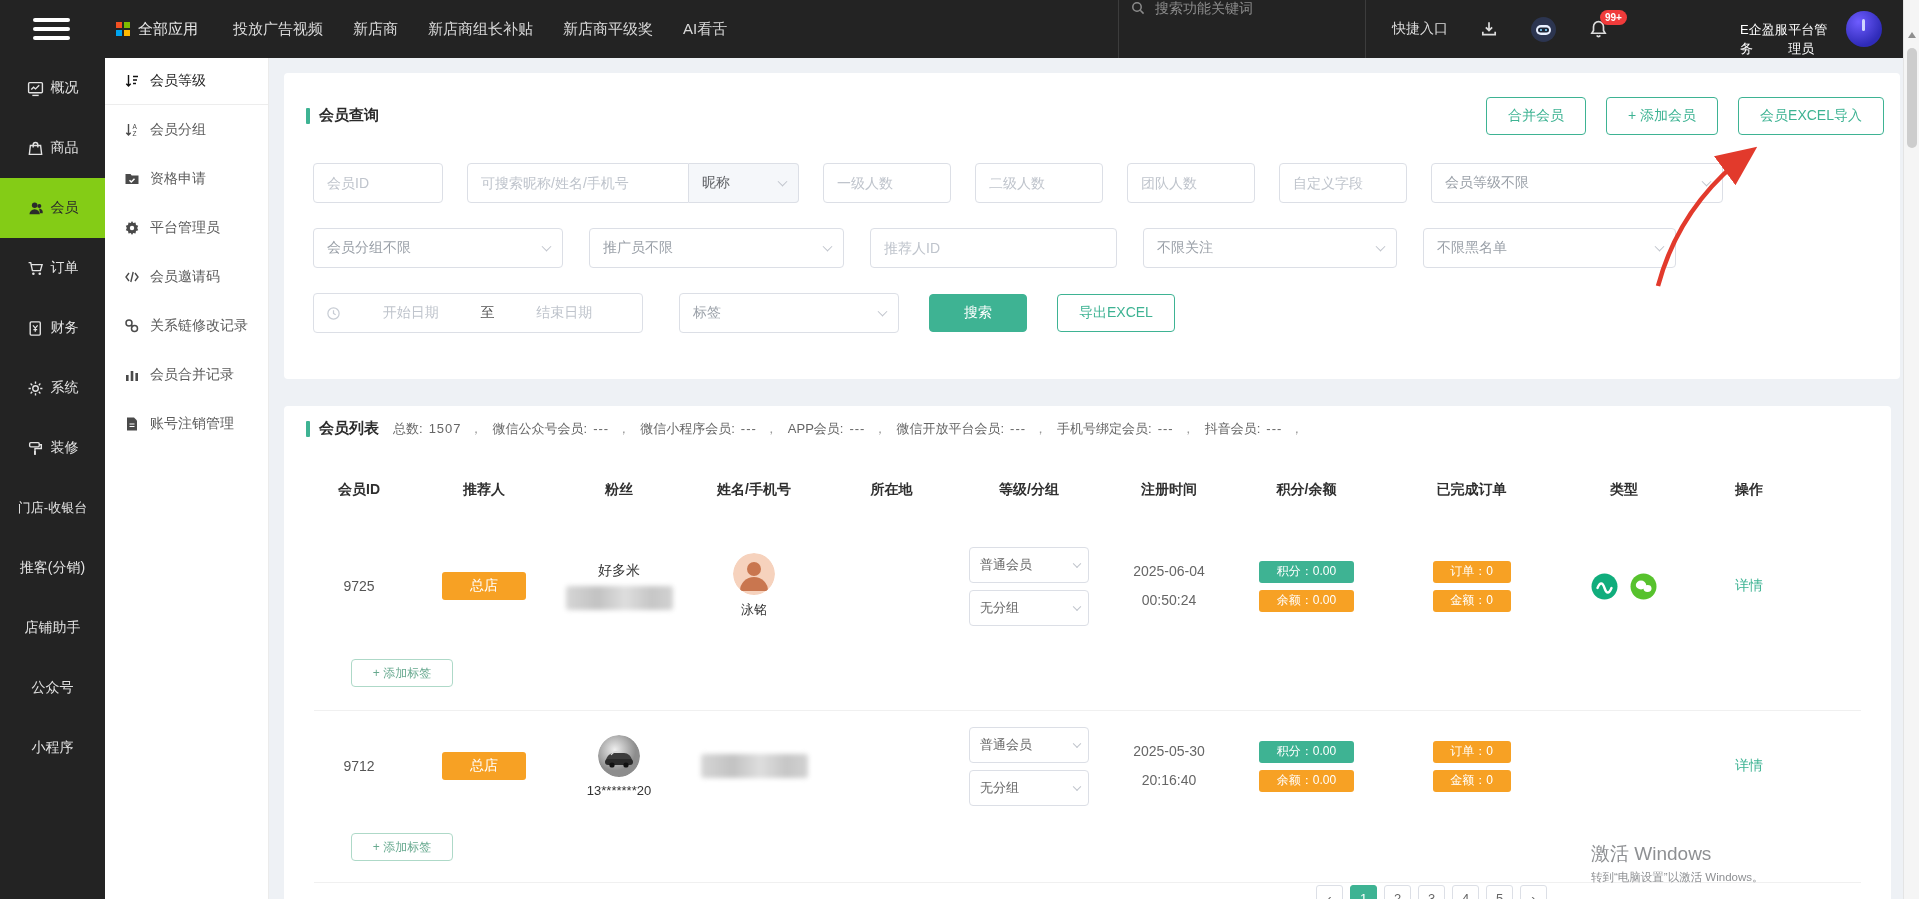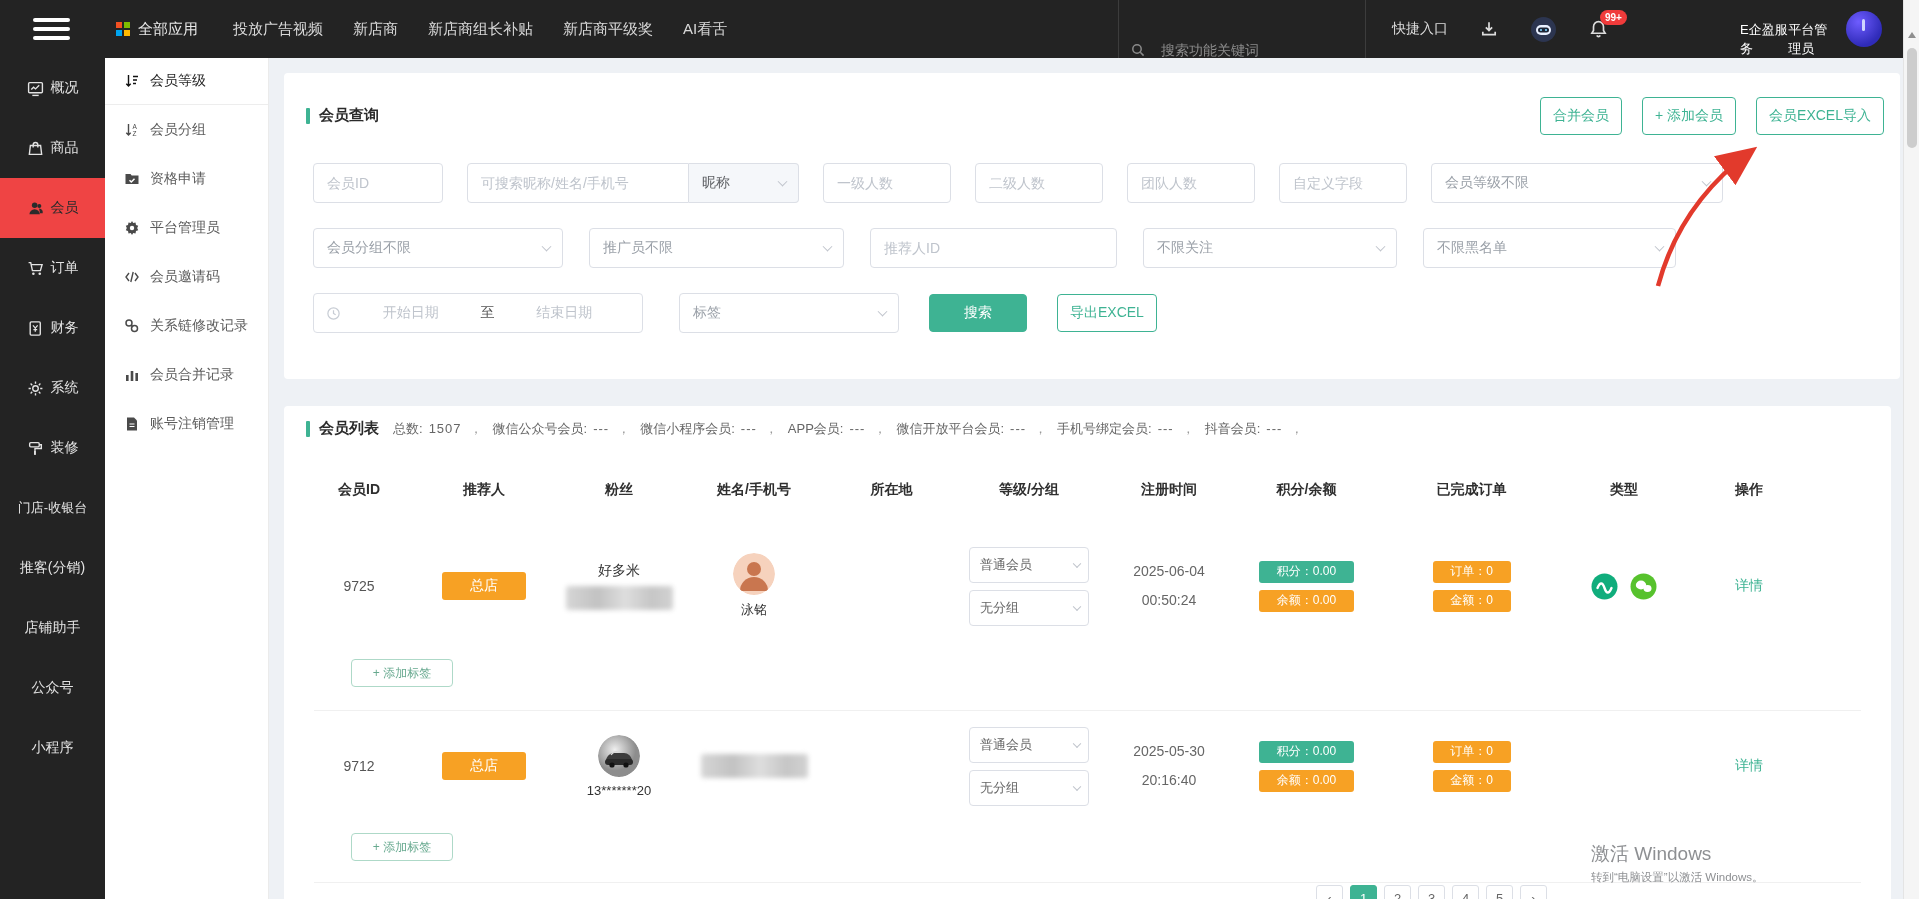--- a/index.html
+++ b/index.html
@@ -16,55 +16,55 @@
   .topbar { position:absolute; left:0; top:0; width:1919px; height:58px; background:#232323; z-index:5; }
   .hamburger { position:absolute; left:33px; top:18px; width:37px; height:22px; cursor:pointer; }
   .hamburger i { display:block; height:4px; border-radius:2px; background:#fff; margin-bottom:5px; }
   .tb-apps { position:absolute; left:116px; top:0; height:58px; display:flex; align-items:center; gap:8px; color:#e8e8e8; font-size:15px; }
   .msgrid { width:14px; height:14px; display:grid; grid-template-columns:6px 6px; grid-template-rows:6px 6px; gap:2px; }
   .msgrid b:nth-child(1){background:#f25022}.msgrid b:nth-child(2){background:#7fba00}
   .msgrid b:nth-child(3){background:#00a4ef}.msgrid b:nth-child(4){background:#ffb900}
   .tb-nav { position:absolute; left:233px; top:0; height:58px; display:flex; align-items:center; gap:30px; color:#d9d9d9; font-size:15px; }
   .tb-nav span { cursor:pointer; white-space:nowrap; }
   .tb-sep { position:absolute; top:0; width:1px; height:58px; background:#3c3c3c; }
-  .tb-search { position:absolute; left:1130px; top:0; height:58px; display:flex; align-items:flex-end; gap:15px; color:#8b8b8b; }
+  .tb-search { position:absolute; left:1130px; top:0; height:58px; display:flex; align-items:flex-start; gap:9px; color:#8b8b8b; }
   .tb-search input { background:transparent; border:none; outline:none; color:#bbb; font-size:14px; width:170px; font-family:inherit; }
   .tb-search input::placeholder { color:#8b8b8b; }
   .tb-right { position:absolute; left:1392px; top:0; height:58px; display:flex; align-items:center; gap:32px; color:#ddd; font-size:14px; }
   .bell-wrap { position:relative; }
   .badge99 { position:absolute; left:11px; top:-9px; background:#f03b3b; color:#fff; font-size:10px; line-height:15px; padding:0 5px; border-radius:8px; font-weight:bold; }
   .tb-user { position:absolute; left:1740px; top:0; width:100px; height:58px; display:flex; flex-direction:row; justify-content:center; align-items:flex-end; color:#fff; font-size:13px; line-height:19px; }
   .tb-avatar { position:absolute; left:1846px; top:11px; width:36px; height:36px; border-radius:50%;
     background:radial-gradient(circle at 35% 30%, #6e5cff, #2f2bb8 70%); cursor:pointer; }
   .tb-avatar::after{ content:""; position:absolute; left:16px; top:8px; width:3px; height:12px; background:#cfd6ff; border-radius:2px;}
 
   
   .sidebar { position:absolute; left:0; top:58px; width:105px; height:841px; background:#232323; z-index:4; }
   .sb-item { height:60px; display:flex; align-items:center; justify-content:center; gap:7px; color:#e3e3e3; font-size:14px; cursor:pointer; white-space:nowrap; }
   .sb-item.small { font-size:13px; }
-  .sb-item.active { background:#ef4444; color:#2b2b2b; }
+  .sb-item.active { background:#84cc16; color:#2b2b2b; }
   .sb-ic { width:17px; height:17px; color:inherit; }
 
   
   .submenu { position:absolute; left:105px; top:58px; width:164px; height:841px; background:#fff; border-right:1px solid #ebebeb; z-index:3; }
   .sm-item { height:49px; display:flex; align-items:center; padding-left:19px; gap:10px; color:#5c5c5c; font-size:14px; cursor:pointer; white-space:nowrap; }
   .sm-item:first-child { height:47px; border-bottom:1px solid #ededed; color:#1f1f1f; }
   .sm-ic { width:16px; height:16px; color:#4a4a4a; flex:none; }
   .sm-item:first-child .sm-ic { color:#111; }
 
   
   .panel { position:absolute; background:#fff; border-radius:4px; }
   .panel-q { left:284px; top:73px; width:1616px; height:306px; }
   .panel-l { left:284px; top:406px; width:1607px; height:540px; }
   .sec-title { position:absolute; display:flex; align-items:center; gap:9px; font-size:15px; font-weight:bold; color:#2b2b2b; }
   .gbar { width:4px; height:16px; background:#3eb393; border-radius:1px; }
 
   
   .btn { display:inline-flex; align-items:center; justify-content:center; height:38px; border-radius:4px; font-size:14px; cursor:pointer; white-space:nowrap; }
-  .btn-outline { border:1px solid #3eb393; color:#3eb393; background:#fff; padding:0 12px; }
+  .btn-outline { border:1px solid #3eb393; color:#3eb393; background:#fff; padding:0 21px; }
   .btn-green { background:#3eb393; color:#fff; border:1px solid #3eb393; padding:0 34px; }
   .q-actions { position:absolute; right:16px; top:24px; display:flex; gap:20px; }
 
   
   .frow { position:absolute; left:29px; display:flex; align-items:center; }
   .ipt { height:40px; border:1px solid #dcdfe6; border-radius:4px; background:#fff; padding:0 13px; font-size:14px; color:#333; outline:none; font-family:inherit; }
   .ipt::placeholder { color:#bfc4cc; }
   .sel { height:40px; border:1px solid #dcdfe6; border-radius:4px; background:#fff; display:flex; align-items:center; padding:0 28px 0 13px; font-size:14px; color:#9aa0a8; position:relative; cursor:pointer; }
   .chev { position:absolute; right:12px; top:50%; width:7px; height:7px; border-right:1.5px solid #c0c4cc; border-bottom:1.5px solid #c0c4cc; transform:translateY(-70%) rotate(45deg); }
   .ipt-group { display:flex; }

